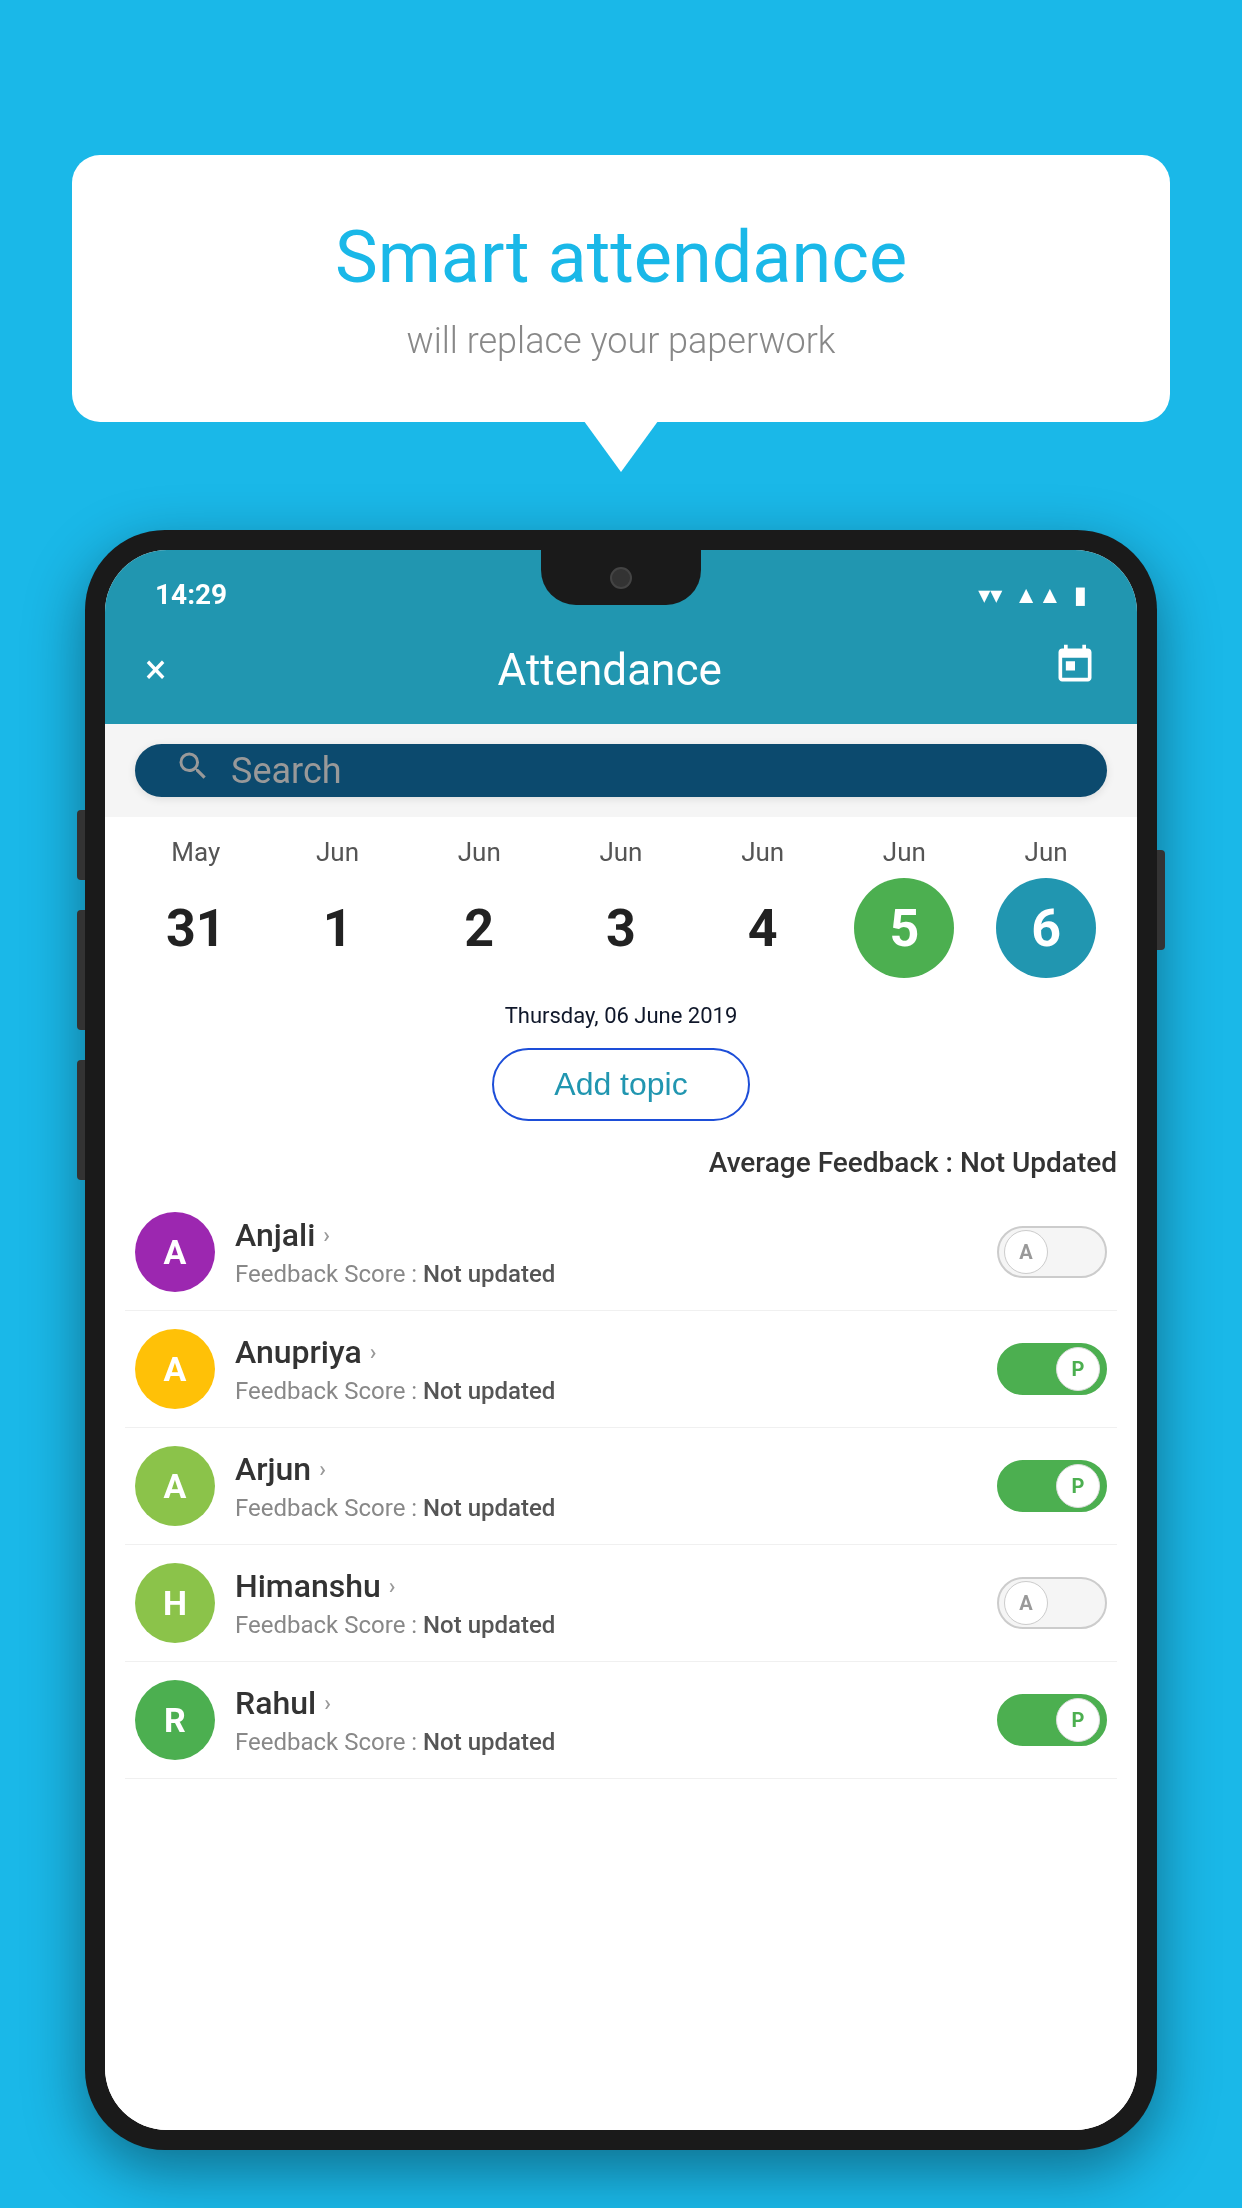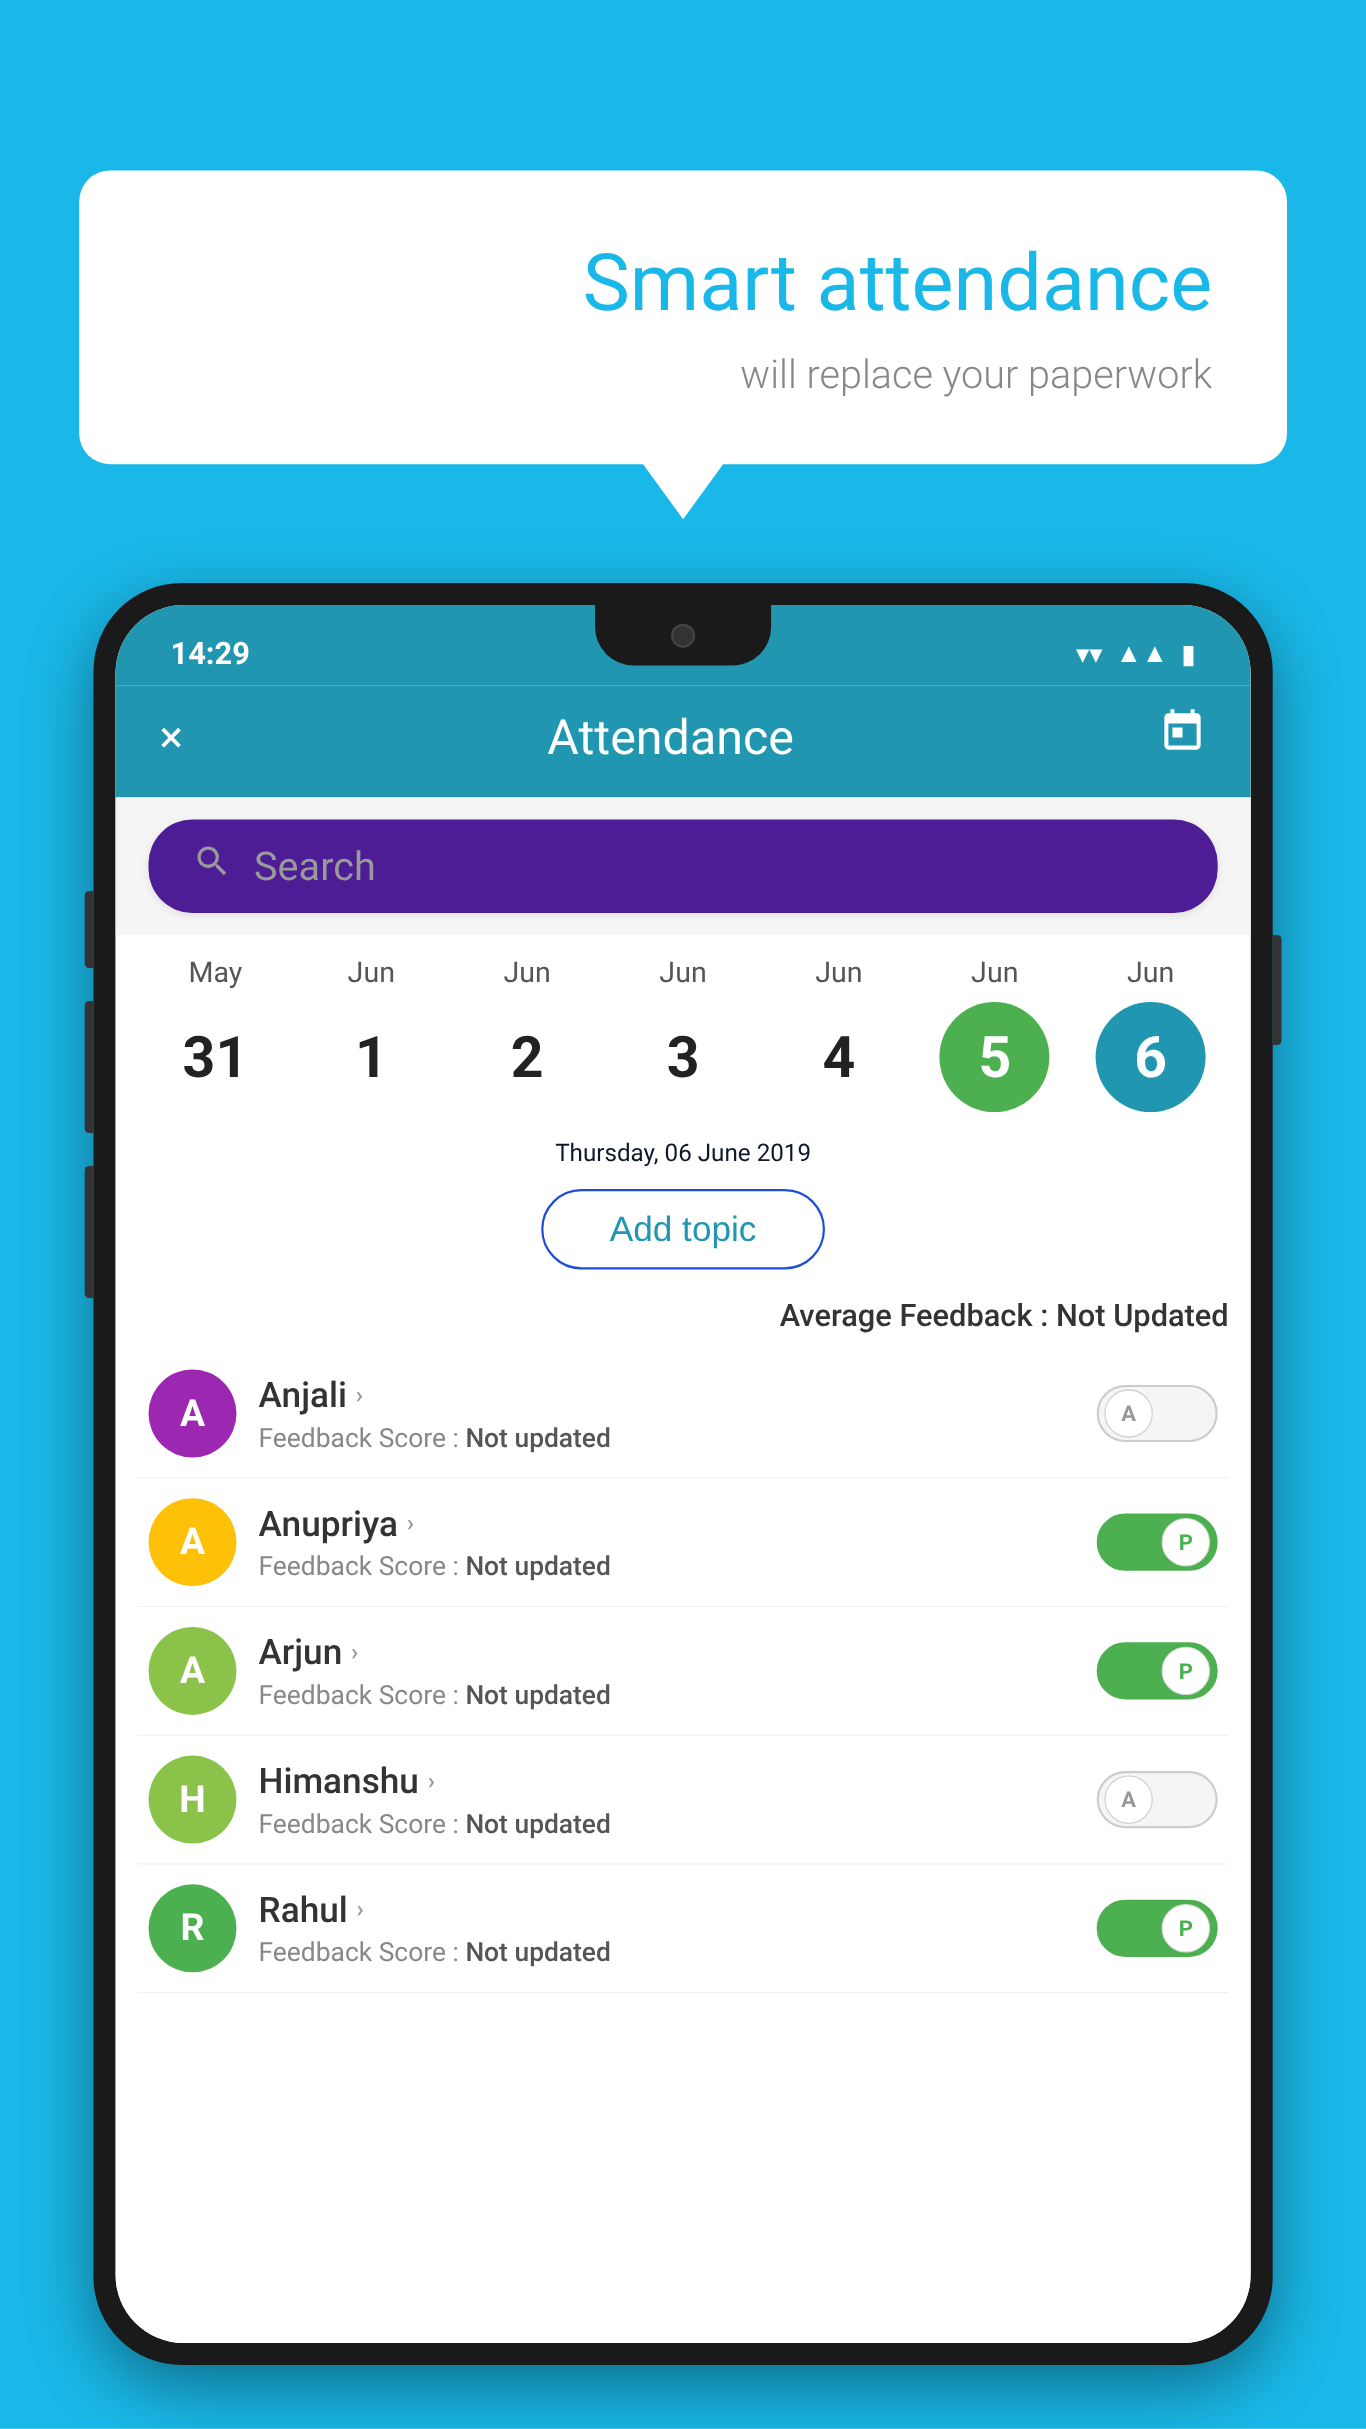--- a/index.html
+++ b/index.html
@@ -18,21 +18,21 @@
       position: absolute;
       top: 155px;
       left: 72px;
       right: 72px;
     }
 
     .speech-bubble {
       background: white;
       border-radius: 28px;
       padding: 60px 68px;
-      text-align: right;
+      text-align: center;
       position: relative;
     }
 
     .speech-bubble::after {
       content: '';
       position: absolute;
       bottom: -50px;
       left: 50%;
       transform: translateX(-50%);
       width: 0;
@@ -170,23 +170,23 @@
       background: white;
     }
 
     
     .search-container {
       padding: 20px 30px;
       background: #f5f5f5;
     }
 
     .search-bar {
-      background: #4c1d95;
+      background: #0c4a6e;
       border-radius: 40px;
-      padding: 20px 40px;
+      padding: 4px 40px;
       display: flex;
       align-items: center;
       gap: 20px;
       box-shadow: 0 2px 8px rgba(0,0,0,0.1);
     }
 
     .search-icon-wrap {
       color: #999;
       font-size: 36px;
     }

